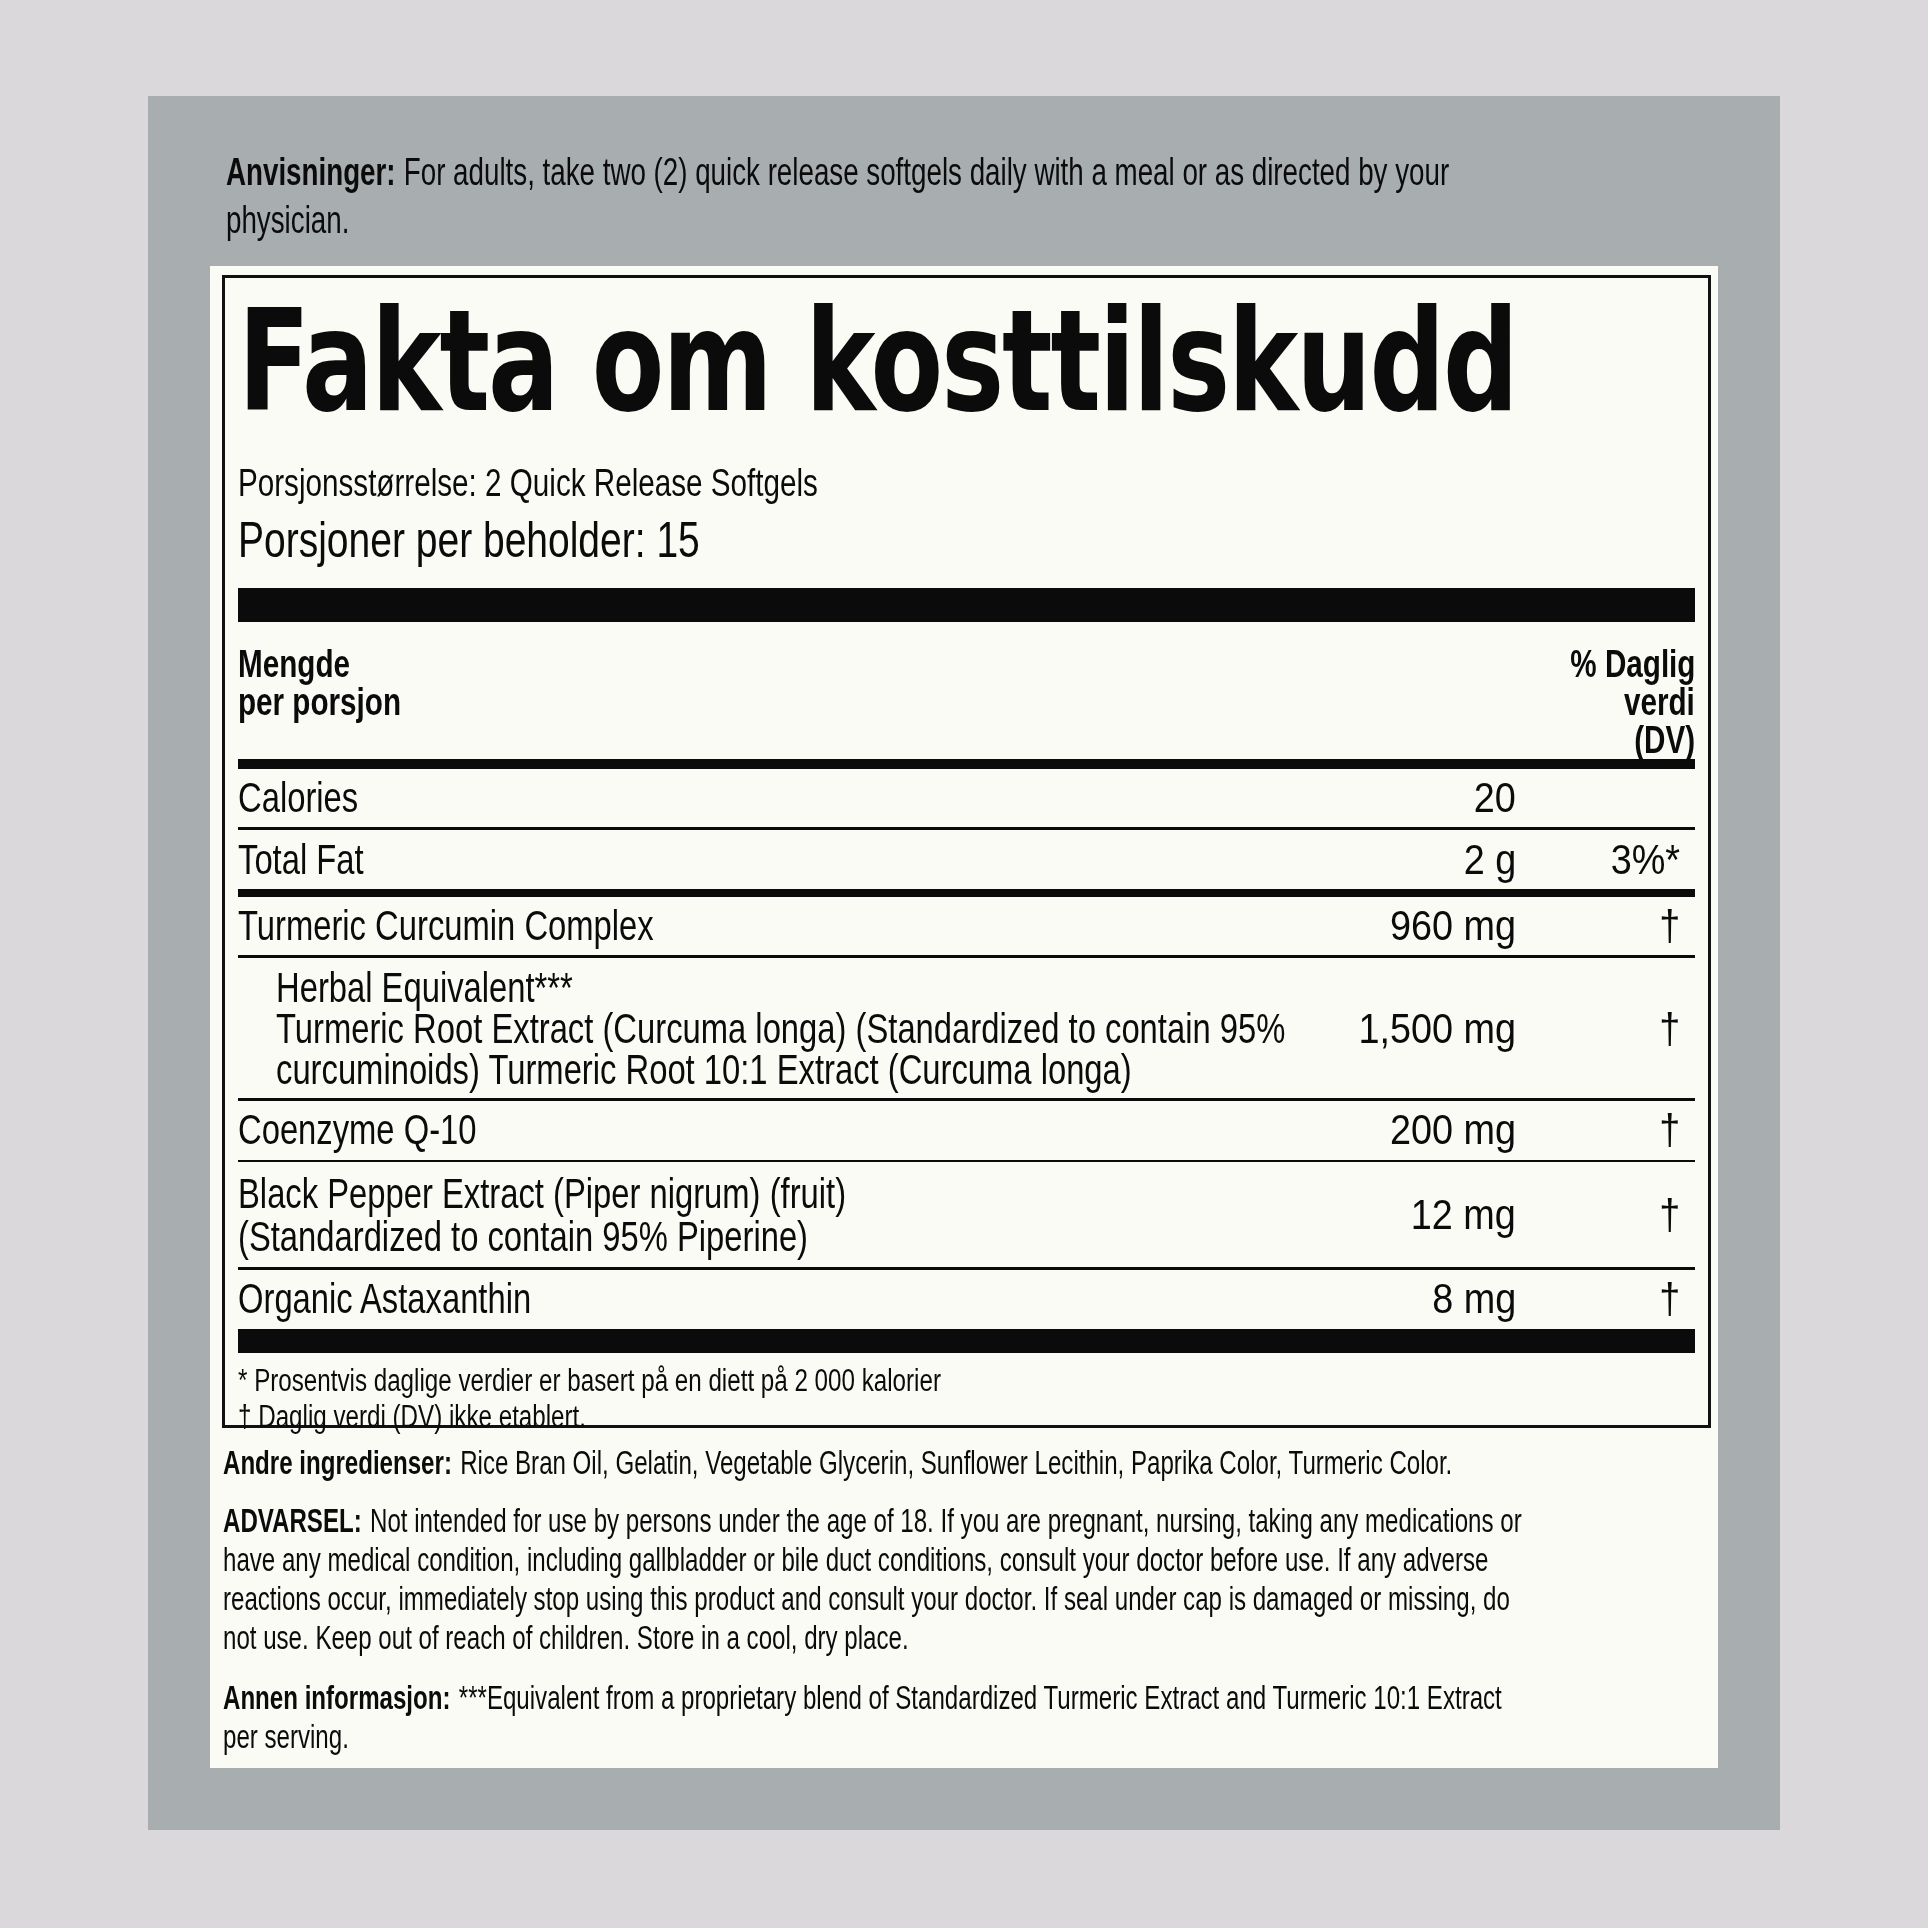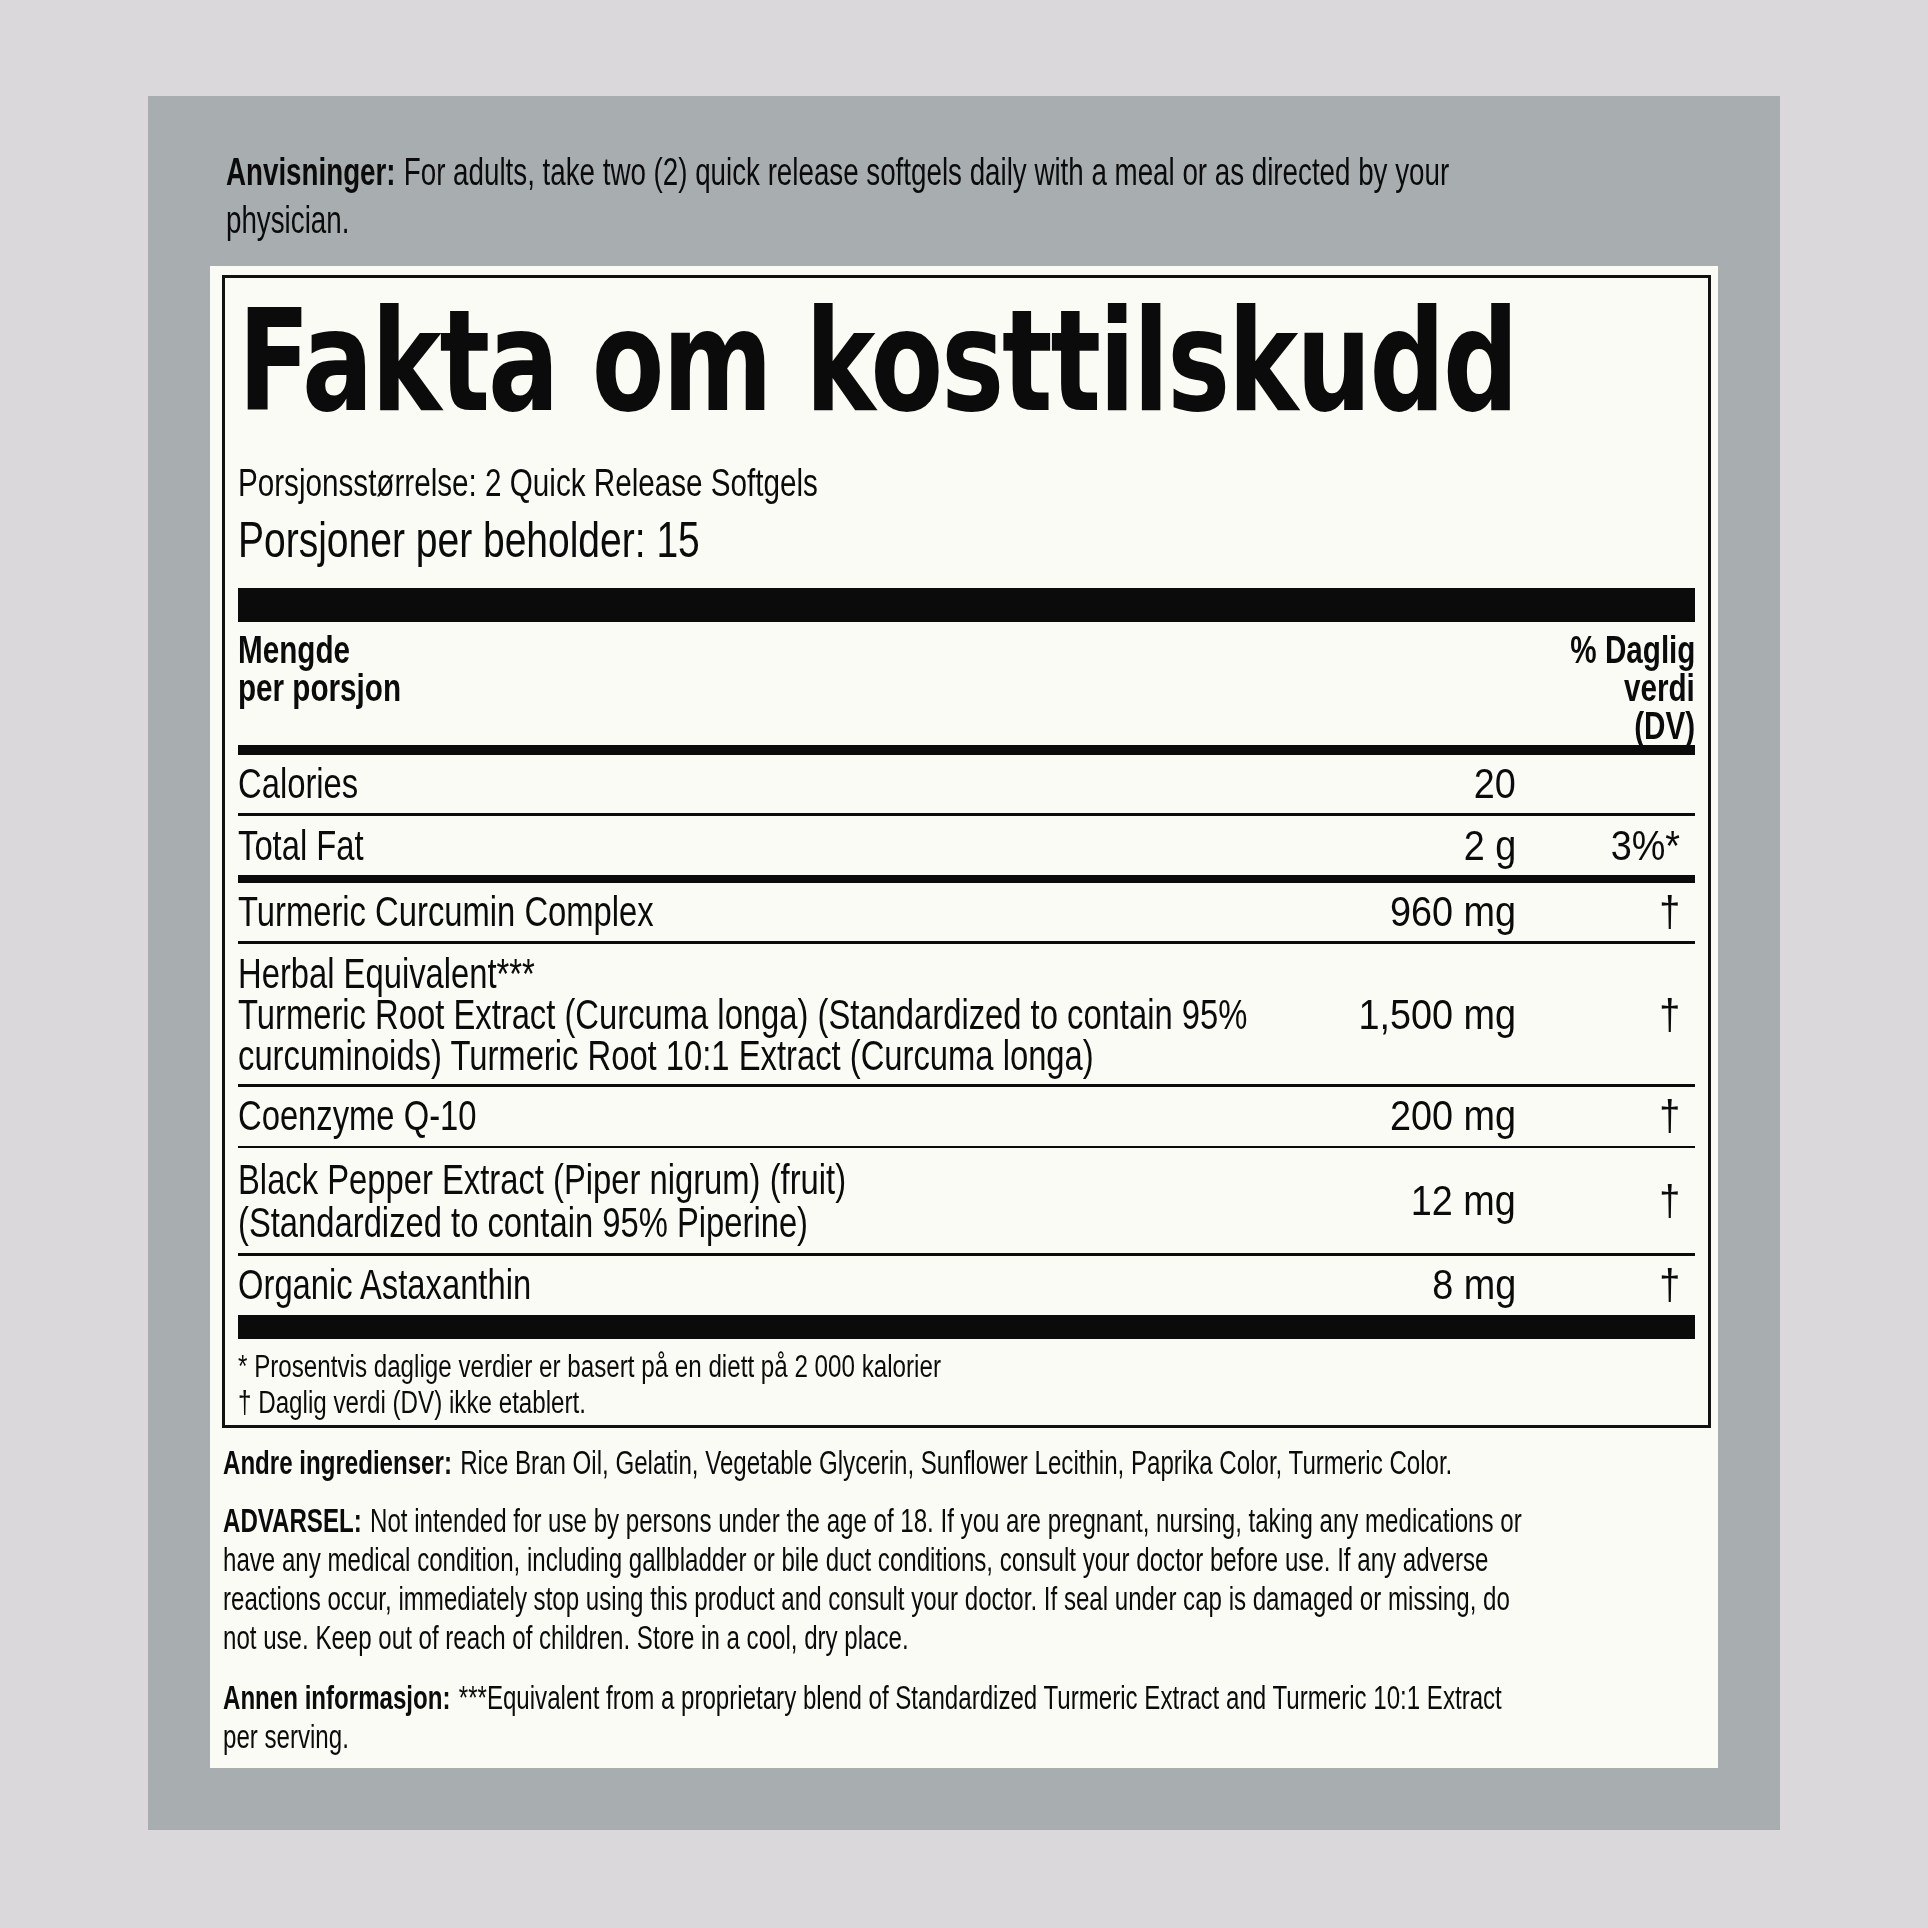--- a/index.html
+++ b/index.html
@@ -30,29 +30,29 @@
           font-family:"DejaVu Sans","Liberation Sans",sans-serif;letter-spacing:-2.8px;}
   .ftitle .c{transform:scaleX(.75);}
   .serv1{margin-top:28px;font-size:38px;line-height:47px;}
   .serv2{margin-top:9.4px;font-size:50px;line-height:47px;}
   .bar-thick{height:34px;background:#0b0b0b;margin-top:24.5px;}
   .bar-hdr{height:9.4px;background:#0b0b0b;}
   .sep-thin{height:2.8px;background:#0b0b0b;}
   .sep-med{height:7.5px;background:#0b0b0b;}
   .bar-foot{height:24.5px;background:#0b0b0b;}
 
-  .fhdr{display:flex;min-height:121px;padding-top:9px;box-sizing:border-box;
+  .fhdr{display:flex;min-height:121px;padding-top:23px;box-sizing:border-box;
         font-size:38px;line-height:38px;font-weight:bold;}
   .fhdr-right{margin-left:auto;text-align:right;}
 
   .frow{display:flex;align-items:center;padding:10.4px 0;font-size:42px;line-height:38px;}
   .frow .fname{flex:1;min-width:0;}
   .frow .famt{width:198px;text-align:right;}
   .frow .fdv{width:179px;text-align:right;padding-right:15px;box-sizing:border-box;}
-  .row-herbal{padding:8.5px 0;line-height:41px;}
+  .row-herbal{padding:8.5px 0;line-height:41px;margin-left:38px;}
   .row-two{padding:9.4px 0;line-height:43px;}
 
   .foot{margin-top:9.4px;font-size:31px;line-height:36px;}
 
   
   .paras{position:absolute;left:13px;top:1177px;width:1475px;font-size:33px;line-height:39px;}
   .para{margin:0 0 19px 0;}
   .para:last-child{margin-bottom:10px;}
   .para.gap22{margin-bottom:21px;}
 </style>

